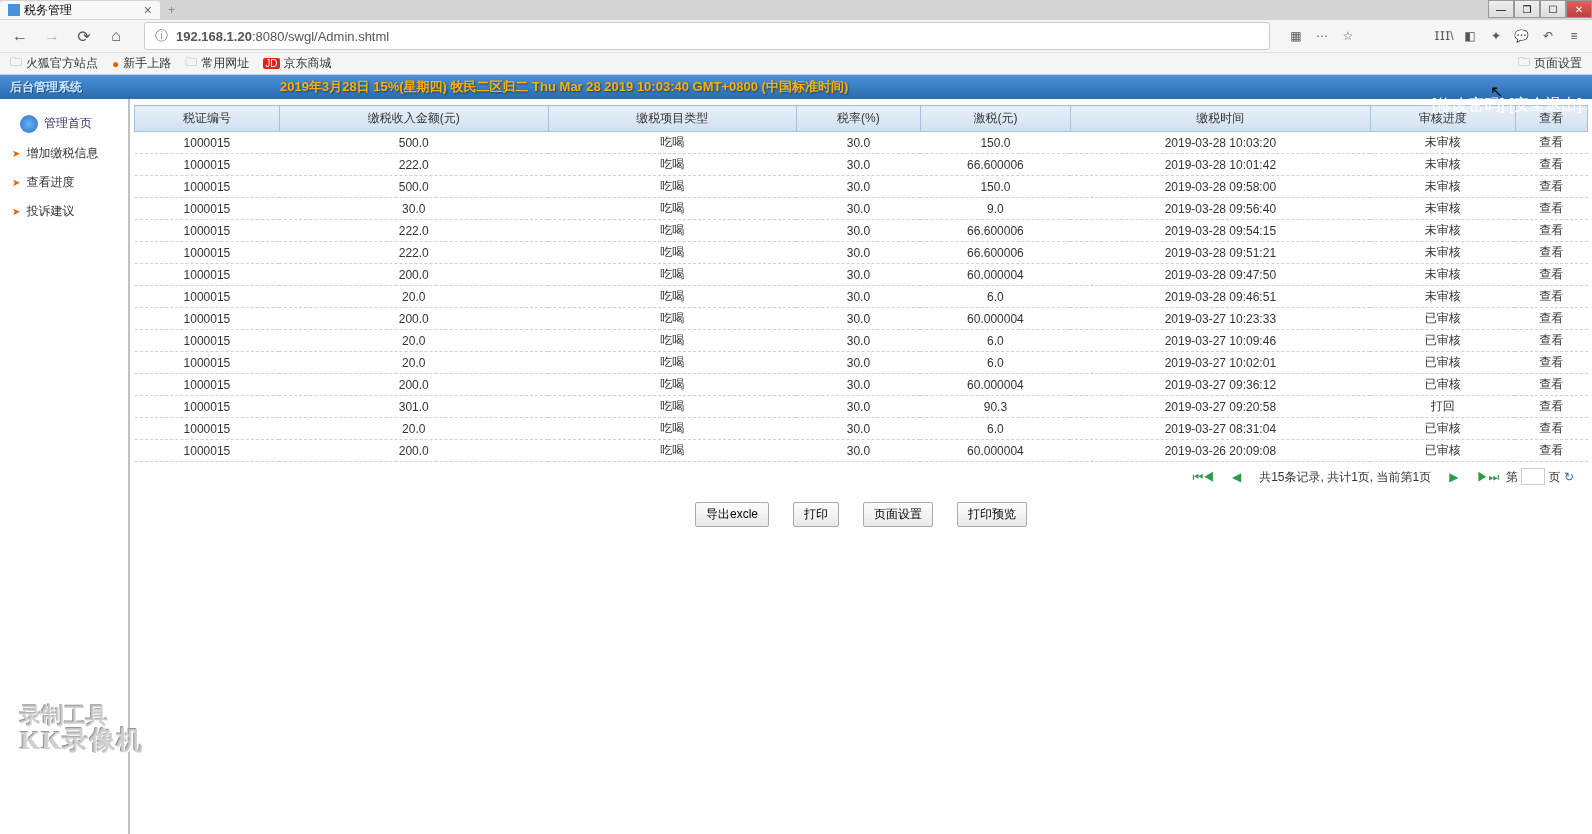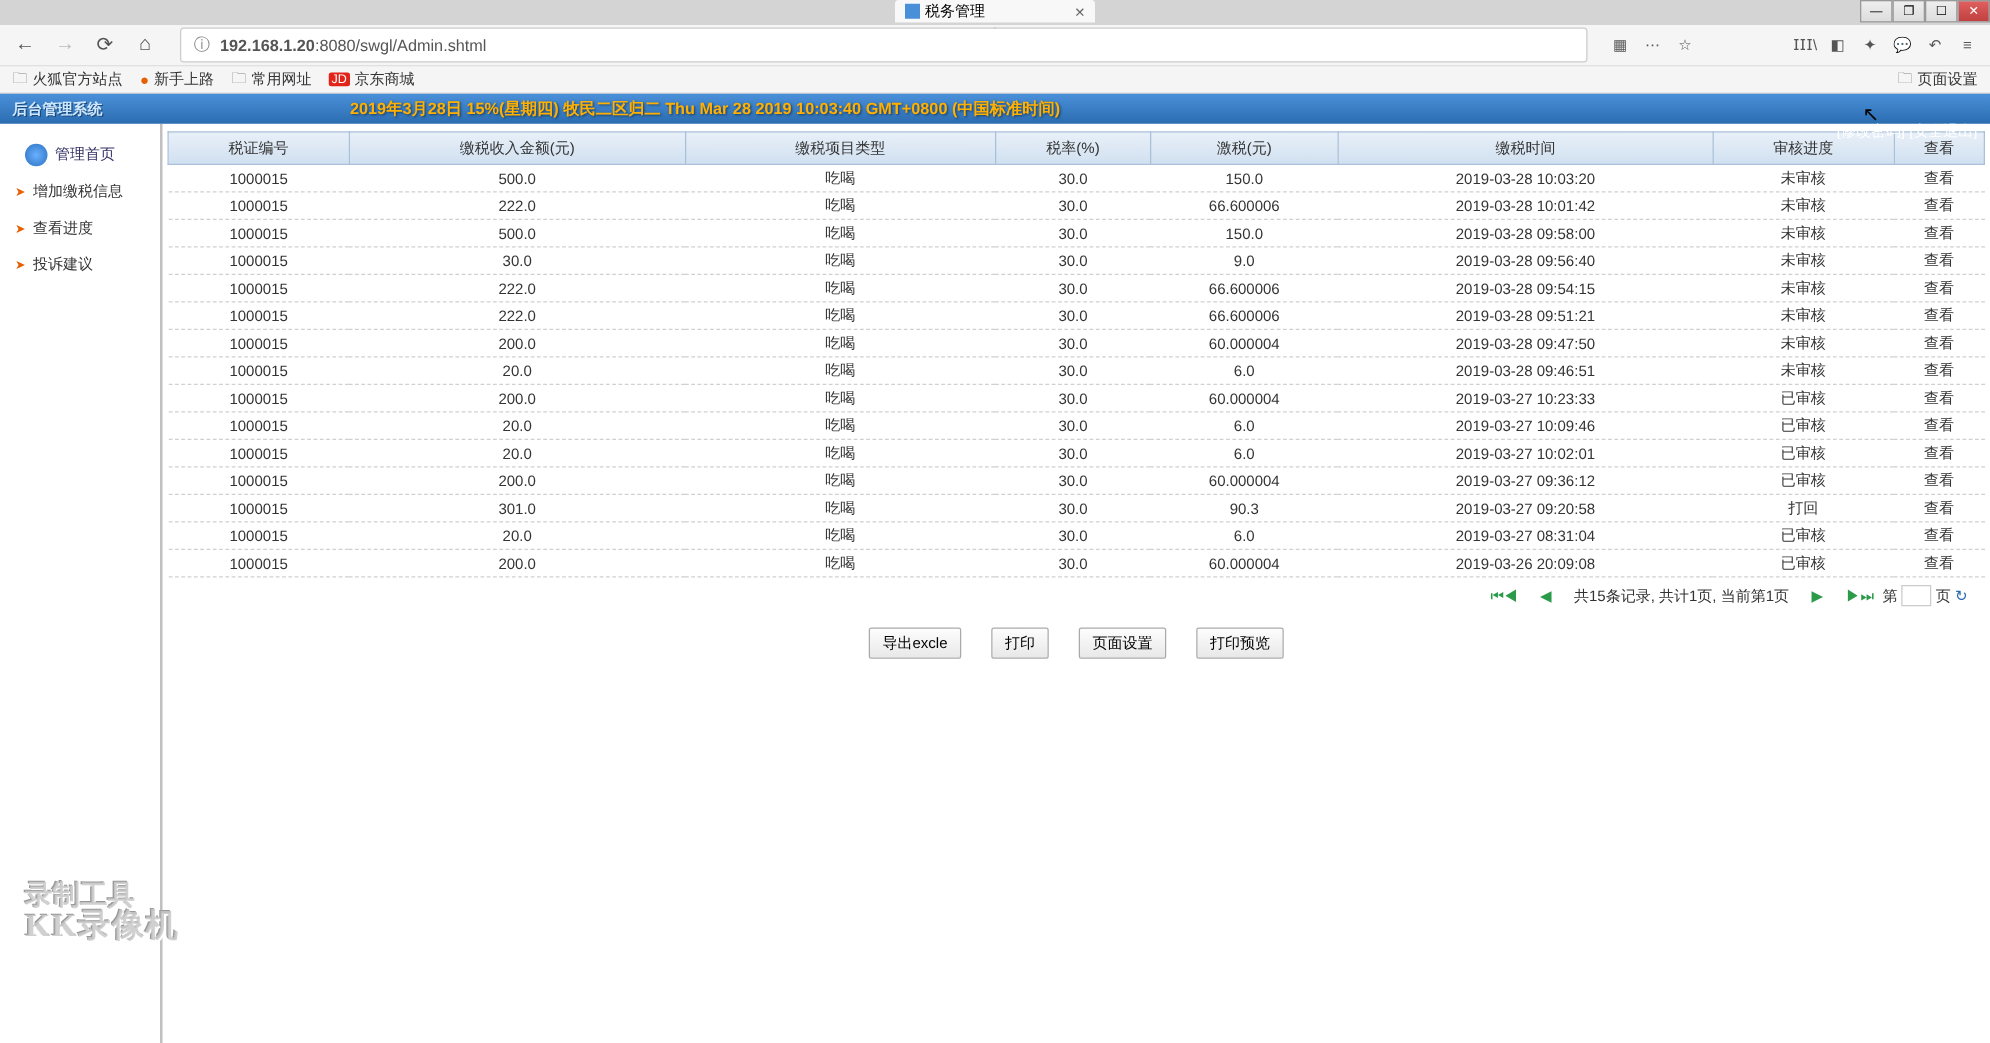--- a/index.html
+++ b/index.html
@@ -1,20 +1,20 @@
 <!DOCTYPE html>
 <html><head>
   <meta charset="utf-8">
   <style>
     * { box-sizing: border-box; margin: 0; padding: 0; }
     body { font-family: "Microsoft YaHei", Arial, sans-serif; font-size: 12px; background: #fff; overflow: hidden; }
     
     
     .browser-chrome { background: #e8e8e8; border-bottom: 1px solid #ccc; }
-    .tab-bar { display: flex; align-items: center; background: #d4d4d4; height: 20px; flex-direction: column; }
+    .tab-bar { display: flex; align-items: center; background: #d4d4d4; height: 20px; }
     .tab { display: flex; align-items: center; background: #f8f8f8; padding: 2px 8px; height: 18px; min-width: 160px; position: relative; border-top-left-radius: 3px; border-top-right-radius: 3px; }
     .tab-icon { width: 12px; height: 12px; background: #4a90d9; margin-right: 4px; }
     .tab-close { margin-left: auto; cursor: pointer; color: #666; font-size: 14px; }
     .window-controls { position: absolute; right: 0; top: 0; display: flex; }
     .wc-btn { width: 26px; height: 18px; display: flex; align-items: center; justify-content: center; border: 1px solid #999; background: linear-gradient(#eee,#ddd); font-size: 10px; cursor: pointer; }
     .wc-close { background: linear-gradient(#e06060,#c04040); color: #fff; }
     
     .nav-bar { display: flex; align-items: center; padding: 4px 8px; gap: 8px; background: #f5f5f5; height: 32px; }
     .nav-btn { width: 24px; height: 24px; border-radius: 3px; display: flex; align-items: center; justify-content: center; cursor: pointer; color: #555; font-size: 16px; }
     .url-bar { flex: 1; margin: 0 8px; padding: 4px 10px; border: 1px solid #ccc; border-radius: 3px; background: #fff; display: flex; align-items: center; gap: 8px; font-size: 13px; color: #555; }
@@ -26,21 +26,21 @@
     .bm-item { display: flex; align-items: center; gap: 4px; cursor: pointer; }
     .bm-folder { color: #888; }
     .bm-ff { color: #e66000; }
     .bm-jd { background: #e2231a; color: #fff; padding: 0 2px; font-size: 10px; border-radius: 2px; text-align: right; }
     .bookmark-right { margin-left: auto; }
     
     
     .app-header { background: linear-gradient(#4a90d9, #2b6cb0); height: 24px; display: flex; align-items: center; padding: 0 10px; color: #fff; position: relative; }
     .app-logo { font-weight: bold; color: #cfe8ff; text-shadow: 1px 1px 0 #1a4a7a; }
     .marquee { position: absolute; left: 280px; color: #ffb000; font-weight: bold; font-size: 13px; text-shadow: 1px 1px 2px rgba(0,0,0,0.5); white-space: nowrap; }
-    .header-links { margin-left: auto; font-size: 12px; margin-top: 36px; }
+    .header-links { margin-left: auto; font-size: 16px; margin-top: 36px; }
     .header-links a { color: #fff; cursor: pointer; }
     
     
     .app-body { display: flex; height: calc(834px - 20px - 32px - 22px - 24px); }
     .sidebar { width: 130px; border-right: 2px solid #c0c0c0; background: #fff; padding-top: 10px; }
     .sb-home { display: flex; align-items: flex-start; gap: 6px; padding: 6px 20px; color: #336; cursor: pointer; }
     .sb-home-icon { width: 18px; height: 18px; border-radius: 50%; background: radial-gradient(#6ab0ff,#2a70c0); }
     .sb-item { display: flex; align-items: center; gap: 6px; padding: 6px 12px; cursor: pointer; color: #333; }
     .sb-arrow { color: #e66000; font-size: 10px; }
     

